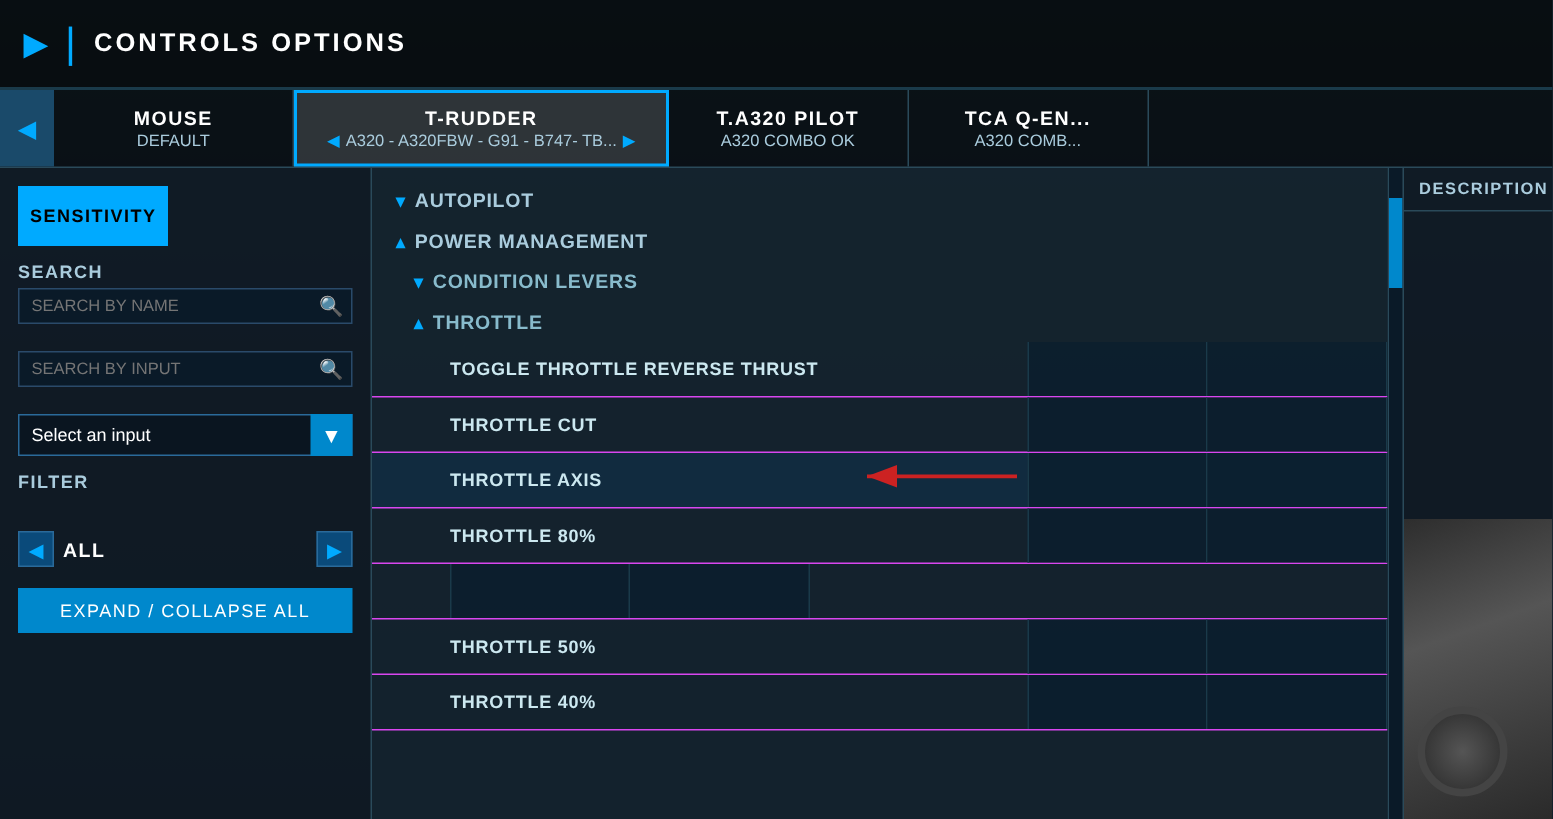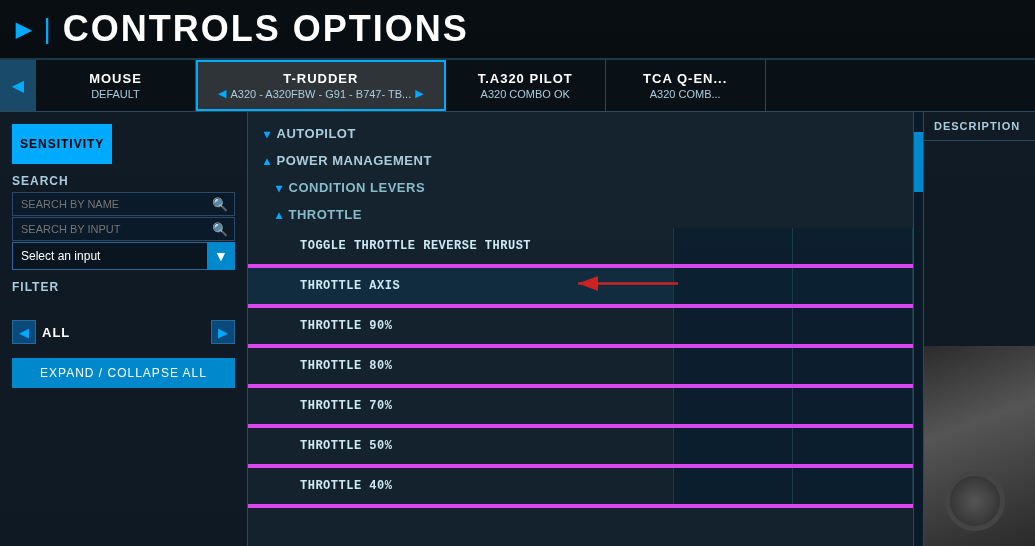--- a/index.html
+++ b/index.html
@@ -57,21 +57,21 @@
     }
 
     .header-separator {
       color: #00aaff;
       font-size: 28px;
       margin-right: 12px;
     }
 
     .header-title {
       color: #fff;
-      font-size: 36px;
+      font-size: 17px;
       font-weight: bold;
       letter-spacing: 2px;
       text-transform: uppercase;
     }
 
     
     .tab-bar {
       display: flex;
       align-items: stretch;
       background: rgba(0,0,0,0.6);
@@ -316,25 +316,24 @@
     }
 
     .category-item.sub {
       padding-left: 28px;
       color: #88bbcc;
     }
 
     .control-row {
       display: flex;
       align-items: center;
-      border-bottom: 4px solid #d946ef;
+      border-bottom: 1px solid #d946ef;
       min-height: 36px;
       padding-left: 52px;
       position: relative;
-      font-family: Liberation Mono, monospace;
     }
 
     .control-row.highlighted {
       background: rgba(0,100,170,0.15);
     }
 
     .control-name {
       flex: 1;
       font-size: 12px;
       font-weight: bold;
@@ -355,21 +354,21 @@
       border-right: 1px solid #1a3a4a;
       background: rgba(10,30,45,0.8);
     }
 
     .control-cell + .control-cell {
       border-left: none;
     }
 
     
     .right-panel {
-      width: 112px;
+      width: 100px;
       background: rgba(15,25,35,0.9);
       border-left: 1px solid #2a4a5a;
       display: flex;
       flex-direction: column;
     }
 
     .description-header {
       padding: 8px 10px;
       font-size: 11px;
       font-weight: bold;
@@ -438,21 +437,21 @@
   <div class="content-area">
 
     <div class="sidebar">
 
       <div>
         <span class="sidebar-section-label">SENSITIVITY</span>
       </div>
 
       <div>
         <div class="section-title">SEARCH</div>
-        <div style="display:flex;flex-direction:column;gap:1px;">
+        <div style="display:flex;flex-direction:column;gap:18px;">
           <div class="search-input-wrapper">
             <input type="text" class="search-input" placeholder="SEARCH BY NAME" style="">
             <span class="search-icon">🔍</span>
           </div>
           <div class="search-input-wrapper">
             <input type="text" class="search-input" placeholder="SEARCH BY INPUT" style="">
             <span class="search-icon">🔍</span>
           </div>
           <div class="select-wrapper">
             <select class="select-input">
@@ -500,58 +499,57 @@
         </div>
 
         <div class="control-row">
           <span class="control-name">TOGGLE THROTTLE REVERSE THRUST</span>
           <div class="control-cells">
             <div class="control-cell"></div>
             <div class="control-cell"></div>
           </div>
         </div>
 
+        <div class="control-row">
+          <span class="control-name">THROTTLE CUT</span>
+          <div class="control-cells">
+            <div class="control-cell"></div>
+            <div class="control-cell"></div>
+          </div>
+        </div>
 
         <div class="control-row highlighted" style="position:relative;">
           <span class="control-name">THROTTLE AXIS</span>
 
           <div style="position:absolute;left:320px;top:50%;transform:translateY(-50%);">
             <svg width="120" height="30" viewBox="0 0 120 30">
               <defs>
                 <marker id="arrowhead" markerWidth="8" markerHeight="6" refX="8" refY="3" orient="auto">
                   <polygon points="0 0, 8 3, 0 6" fill="#cc2222"></polygon>
                 </marker>
               </defs>
               <line x1="110" y1="15" x2="10" y2="15" stroke="#cc2222" stroke-width="2.5" marker-end="url(#arrowhead)"></line>
             </svg>
           </div>
           <div class="control-cells">
             <div class="control-cell"></div>
             <div class="control-cell"></div>
           </div>
         </div>
 
-        <div class="control-row">
-          <span class="control-name">THROTTLE 90%</span>
-          <div class="control-cells">
-            <div class="control-cell"></div>
-            <div class="control-cell"></div>
-          </div>
-        </div>
 
         <div class="control-row">
           <span class="control-name">THROTTLE 80%</span>
           <div class="control-cells">
             <div class="control-cell"></div>
             <div class="control-cell"></div>
           </div>
         </div>
 
         <div class="control-row">
-          <span class="control-name">THROTTLE 70%</span>
           <div class="control-cells">
             <div class="control-cell"></div>
             <div class="control-cell"></div>
           </div>
         </div>
 
 
         <div class="control-row">
           <span class="control-name">THROTTLE 50%</span>
           <div class="control-cells">

